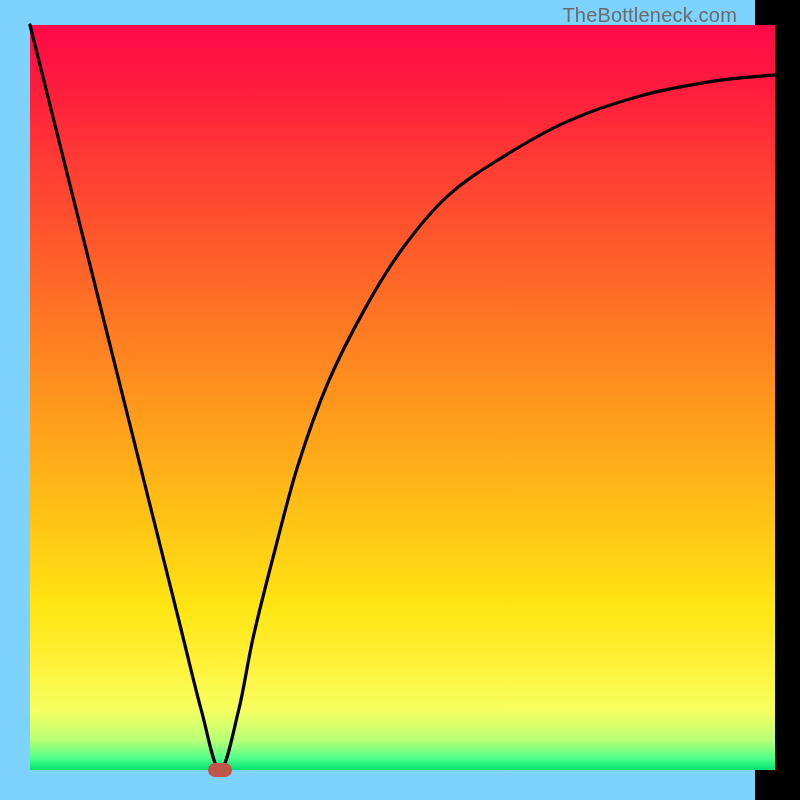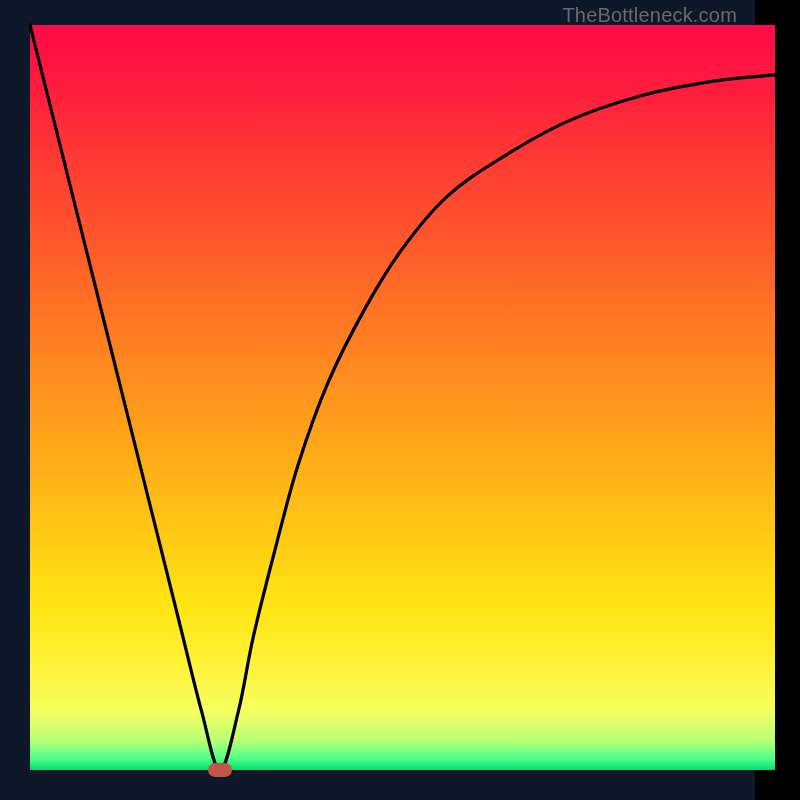--- a/index.html
+++ b/index.html
@@ -8,21 +8,21 @@
     width: 800px;
     height: 800px;
     background: #000;
     overflow: hidden;
     font-family: Arial, Helvetica, sans-serif;
   }
   .frame {
     position: relative;
     width: 755px;
     height: 800px;
-    background: #0f172a;
+    background: #7dd3fc;
     text-decoration: underline;
   }
   .plot-area {
     position: absolute;
     left: 30px;
     top: 25px;
     width: 745px;
     height: 745px;
     
     background: linear-gradient(

